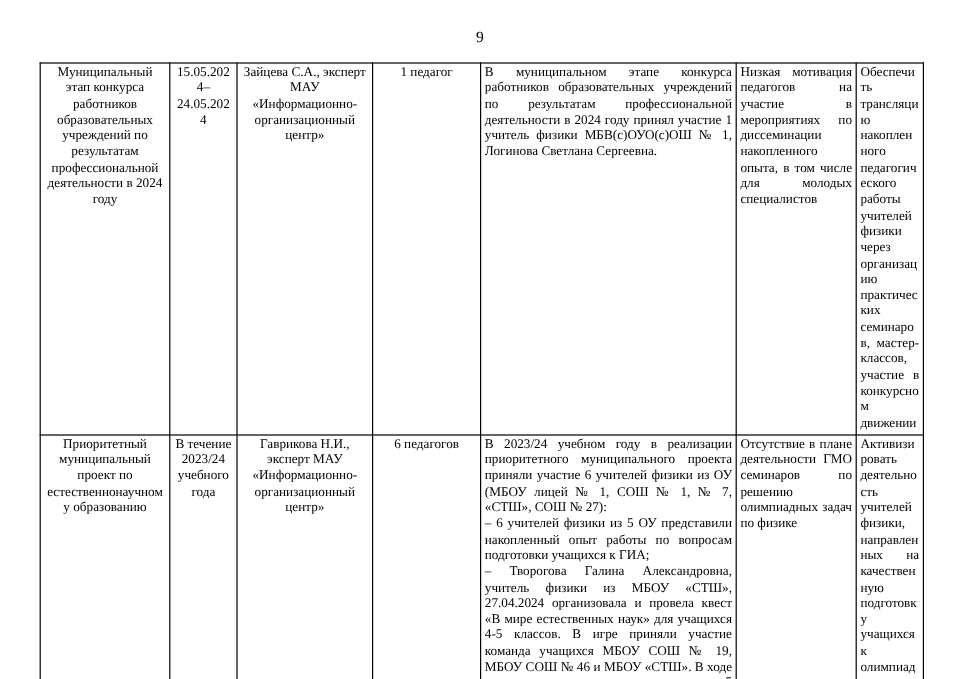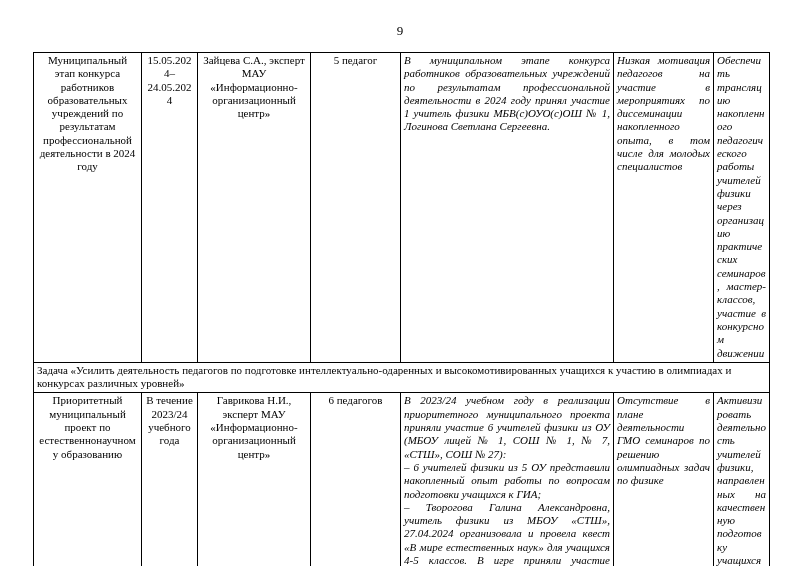--- a/index.html
+++ b/index.html
@@ -33,21 +33,21 @@
     border: 1px solid #000;
     vertical-align: top;
     padding: 1px 3px 2px 3px;
     font-size: 11px;
     line-height: 1.21;
     white-space: pre-line;
     overflow-wrap: break-word;
     hyphens: auto;
   }
   td.c1, td.c2, td.c3, td.c4 { text-align: center; }
-  td.c5, td.c6, td.c7 { text-align: justify; font-style: italic; }
+  td.c5, td.c6, td.c7 { text-align: justify; }
   tr.row-1 td { height: 227px; margin-top: 35px; }
   tr.task-row td { height: 28px; text-align: left; }
 </style>
 </head>
 <body>
 
 <div class="page">
 
   <div class="page-number">9</div>
 
@@ -60,27 +60,24 @@
       <col style="width:213px">
       <col style="width:100px">
       <col style="width:56px">
     </colgroup>
     <tbody>
       <tr class="row-1">
         <td class="c1">Муниципальный этап конкурса работников образовательных учреждений по результатам профессиональной деятельности в 2024 году</td>
         <td class="c2">15.05.2024–
 24.05.2024</td>
         <td class="c3">Зайцева С.А., эксперт МАУ «Информационно-организационный центр»</td>
-        <td class="c4">5 педагог</td>
+        <td class="c4">1 педагог</td>
         <td class="c5">В муниципальном этапе конкурса работников образовательных учреждений по результатам профессиональной деятельности в 2024 году принял участие 1 учитель физики МБВ(с)ОУО(с)ОШ № 1, Логинова Светлана Сергеевна.</td>
         <td class="c6">Низкая мотивация педагогов на участие в мероприятиях по диссеминации накопленного опыта, в том числе для молодых специалистов</td>
         <td class="c7">Обеспечить трансляцию накопленного педагогического работы учителей физики через организацию практических семинаров, мастер-классов, участие в конкурсном движении</td>
-      </tr>
-      <tr class="task-row">
-        <td colspan="7">Задача «Усилить деятельность педагогов по подготовке интеллектуально-одаренных и высокомотивированных учащихся к участию в олимпиадах и конкурсах различных уровней»</td>
       </tr>
       <tr class="row-2">
         <td class="c1">Приоритетный муниципальный проект по естественнонаучному образованию</td>
         <td class="c2">В течение 2023/24 учебного года</td>
         <td class="c3">Гаврикова Н.И., эксперт МАУ «Информационно-организационный центр»</td>
         <td class="c4">6 педагогов</td>
         <td class="c5">В 2023/24 учебном году в реализации приоритетного муниципального проекта приняли участие 6 учителей физики из ОУ (МБОУ лицей № 1, СОШ № 1, № 7, «СТШ», СОШ № 27):
 – 6 учителей физики из 5 ОУ представили накопленный опыт работы по вопросам подготовки учащихся к ГИА;
 – Творогова Галина Александровна, учитель физики из МБОУ «СТШ», 27.04.2024 организовала и провела квест «В мире естественных наук» для учащихся 4-5 классов. В игре приняли участие команда учащихся МБОУ СОШ № 19, МБОУ СОШ № 46 и МБОУ «СТШ». В ходе мероприятия учащиеся посетили 5 познавательных</td>
         <td class="c6">Отсутствие в плане деятельности ГМО семинаров по решению олимпиадных задач по физике</td>

